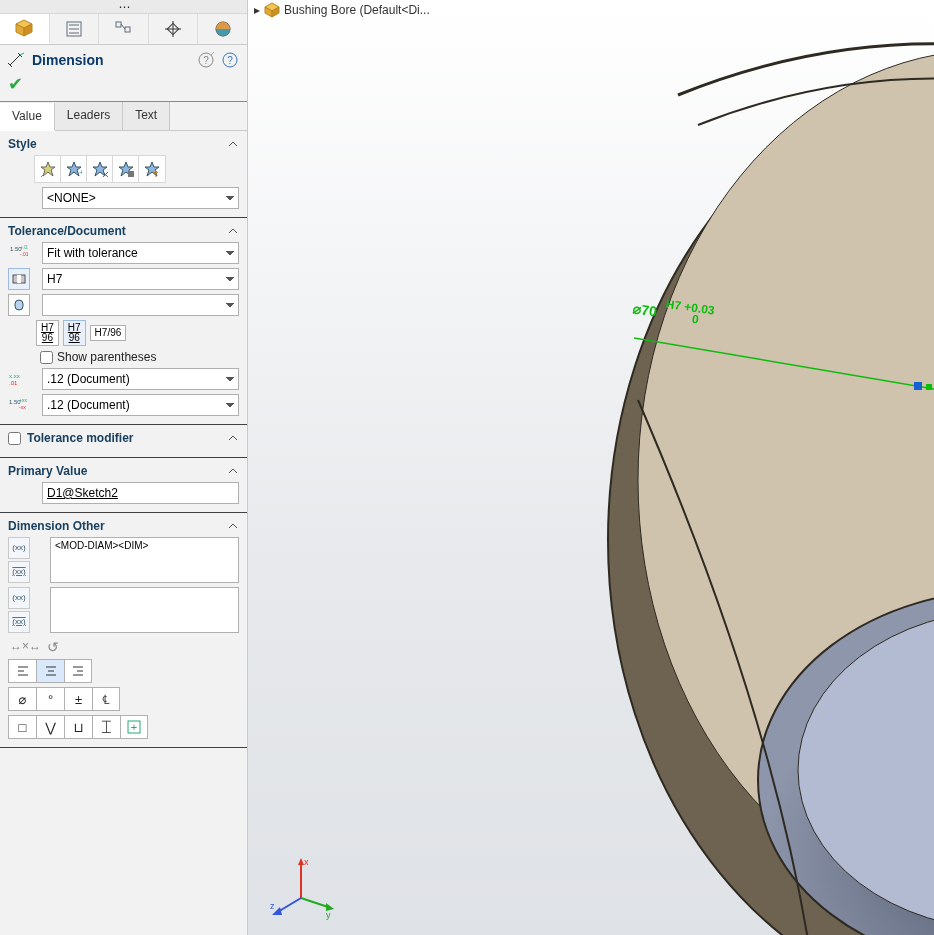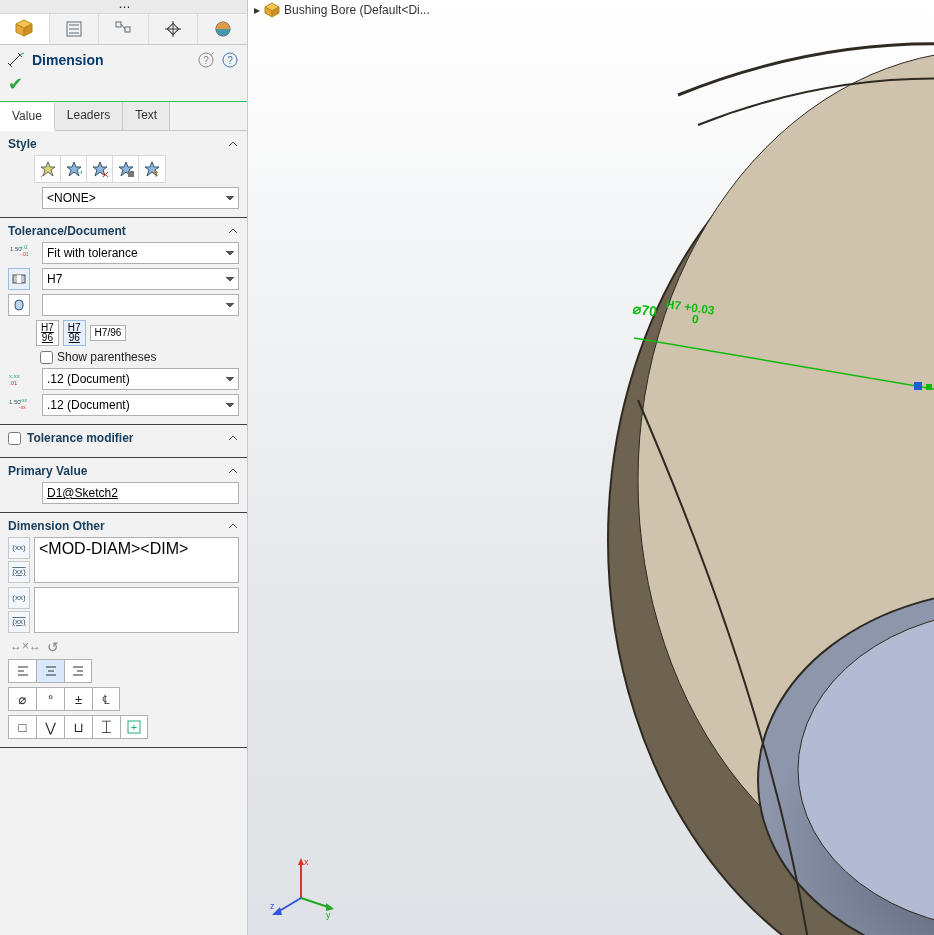--- a/index.html
+++ b/index.html
@@ -38,21 +38,21 @@
   .select { width: 100%; height: 22px; border: 1px solid #b0b0b0; background: #fff; font-size: 12px; padding: 0 18px 0 4px; appearance: none; background-image: linear-gradient(45deg, transparent 50%, #555 50%), linear-gradient(-45deg, transparent 50%, #555 50%); background-position: right 8px center, right 4px center; background-size: 4px 4px, 4px 4px; background-repeat: no-repeat; }
   .row { display: flex; align-items: center; gap: 12px; margin-top: 4px; }
   .row-icon { width: 22px; height: 22px; flex: 0 0 22px; display: flex; align-items: center; justify-content: center; }
   .row-icon.boxed { border:1px solid #b0b0b0; background:#fdfdfd; }
   .row-icon.boxedsel { border:1px solid #9bbbe3; background:#e8f0fb; }
   .input { flex: 1; height: 22px; border: 1px solid #b0b0b0; background: #fff; padding: 0 4px; font-size: 12px; text-decoration: underline; }
   .check-row { display: flex; align-items: center; gap: 4px; margin-top: 4px; margin-left: 32px; }
   .small-btngrp { display: flex; margin-left: 28px; gap: 4px; }
   .small-btn { border: 1px solid #b0b0b0; background: #fff; padding: 2px 4px; font-size: 10px; line-height: 1; }
   .small-btn.sel { background:#e8f0fb; border-color:#9bbbe3; }
-  .textarea { width: 100%; height: 46px; border: 1px solid #b0b0b0; background: #fff; padding: 2px 4px; font-size: 16px; resize: none; }
+  .textarea { width: 100%; height: 46px; border: 1px solid #b0b0b0; background: #fff; padding: 2px 4px; font-size: 10px; resize: none; margin-left: 16px; }
   .tb-row { display: flex; align-items: flex-start; gap: 4px; }
   .tb-side { display: flex; flex-direction: column; gap: 2px; }
   .tb-side .ib { width: 22px; height: 22px; border: 1px solid #c9c9c9; background: #f3f6fb; display: flex; align-items: center; justify-content: center; }
   .justify-row, .sym-row, .sym-row2 { display: flex; gap: 0; margin-top: 4px; }
   .jbtn { width: 28px; height: 24px; border: 1px solid #b0b0b0; border-right: none; display: flex; align-items: center; justify-content: center; background: #fff; font-size: 13px; }
   .jbtn:last-child { border-right: 1px solid #b0b0b0; }
   .jbtn.sel { background:#d9e8fb; }
   .spinner-col { display:flex; flex-direction:column; width:16px; }
   .spinner-col .sp { flex:1; border:1px solid #b0b0b0; border-left:none; display:flex; align-items:center; justify-content:center; font-size:8px; background:#f5f5f5; }
   .spinner-wrap { display:flex; flex:1; }

